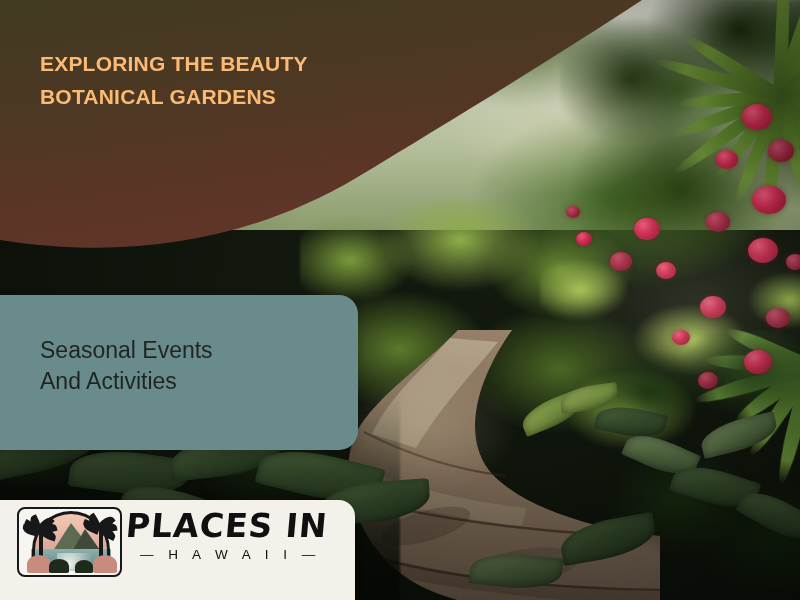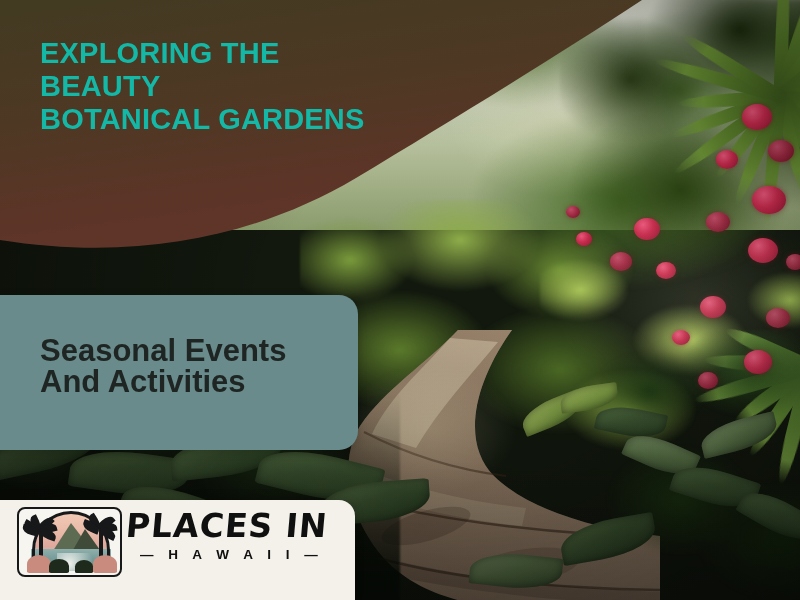--- a/index.html
+++ b/index.html
@@ -150,42 +150,42 @@
       radial-gradient(ellipse 520px 420px at 470px 300px, rgba(0,0,0,0) 38%, rgba(0,0,0,0.34) 100%),
       linear-gradient(180deg, rgba(0,0,0,0) 55%, rgba(0,0,0,0.35) 100%);
     pointer-events:none;
   }
 
   
   .overlay { position:absolute; left:0; top:0; width:800px; height:300px; }
 
   
   .title {
-    position:absolute; left:40px; top:37px; width:350px;
-    color:#14b8a6;
-    font-size:29px;
+    position:absolute; left:40px; top:47px; width:350px;
+    color:#fdba74;
+    font-size:21px;
     font-weight:bold;
     line-height:33px;
     letter-spacing:0.2px;
     text-transform:uppercase;
   }
 
   
   .subpanel {
     position:absolute; left:0; top:295px; width:358px; height:155px;
     background:#698b8b;
     border-radius:0 19px 19px 0;
     box-shadow:0 2px 10px rgba(0,0,0,0.18);
   }
   .subtitle {
     position:absolute; left:40px; top:40px; width:290px;
     color:#1e2522;
-    font-size:31px;
+    font-size:23px;
     line-height:31px;
-    font-weight:700;
+    font-weight:400;
   }
 
   
   .logoplate {
     position:absolute; left:0; top:500px; width:355px; height:100px;
     background:#f4f1ea;
     border-radius:0 16px 0 0;
     box-shadow:0 -2px 10px rgba(0,0,0,0.15);
   }
   .logo-row { position:absolute; left:0; top:4px; width:355px; height:70px; }
@@ -238,21 +238,21 @@
   .logo-words { position:absolute; left:126px; top:0px; width:225px; height:72px; }
   .logo-main {
     position:absolute; left:0; top:2px;
     font-family:"DejaVu Sans", sans-serif;
     font-size:33px; font-weight:bold; color:#101010;
     letter-spacing:1px;
     transform:skewX(-5deg);
   }
   .logo-sub {
     position:absolute; left:14px; top:43px;
-    font-size:13.5px; font-weight:bold; color:#101010;
+    font-size:13.5px; font-weight:normal; color:#101010;
     letter-spacing:5.5px;
   }
   .logo-url {
     position:absolute; left:0; top:76px; width:355px;
     text-align:center;
     font-size:14.5px; color:#1b1b1b;
     letter-spacing:0.4px;
   }
 </style>
 </head>

